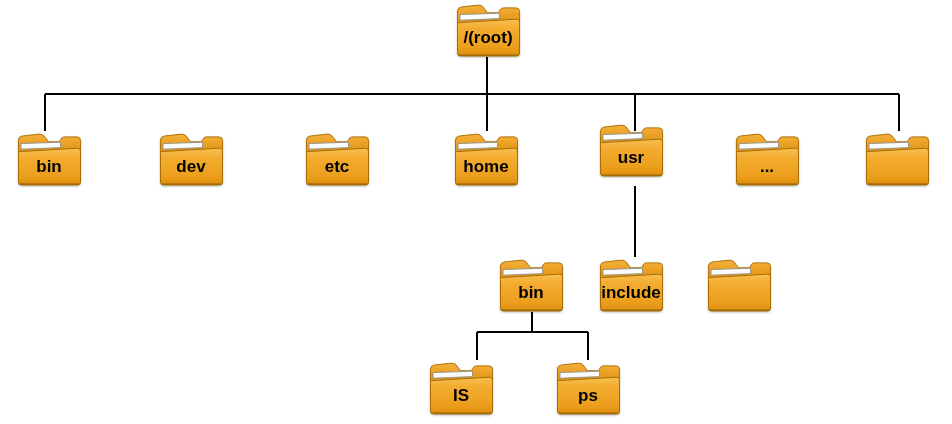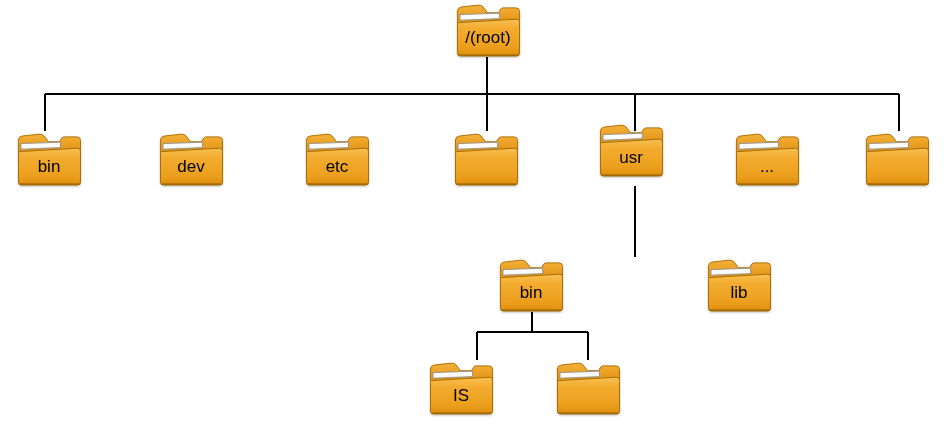--- a/index.html
+++ b/index.html
@@ -18,21 +18,21 @@
     position:absolute;
     width:68px;height:55px;
   }
   .ficon{
     position:absolute;left:0;top:0;width:68px;height:55px;
     filter:drop-shadow(0 1.5px 1px rgba(0,0,0,0.25));
   }
   .flabel{
     position:absolute;left:3px;right:3px;top:17px;bottom:1px;
     display:flex;align-items:center;justify-content:center;
-    font-weight:normal;font-size:17px;line-height:1;
+    font-weight:bold;font-size:17px;line-height:1;
     color:#000;
     white-space:nowrap;
   }
   .defs-holder{position:absolute;width:0;height:0;overflow:hidden;}
 </style>
 </head>
 <body>
 
 <div class="canvas">
 
@@ -96,20 +96,21 @@
   <div class="node" style="left:157px;top:131px">
     <svg class="ficon" viewBox="0 0 68 55">
         <use href="#folder-shape" xlink:href="#folder-shape"></use>
       </svg>
     <div class="flabel">dev</div>
   </div>
   <div class="node" style="left:452px;top:131px">
     <svg class="ficon" viewBox="0 0 68 55">
         <use href="#folder-shape" xlink:href="#folder-shape"></use>
       </svg>
+    <div class="flabel">home</div>
   </div>
   <div class="node" style="left:597px;top:122px">
     <svg class="ficon" viewBox="0 0 68 55">
         <use href="#folder-shape" xlink:href="#folder-shape"></use>
       </svg>
     <div class="flabel">usr</div>
   </div>
   <div class="node" style="left:733px;top:131px">
     <svg class="ficon" viewBox="0 0 68 55">
         <use href="#folder-shape" xlink:href="#folder-shape"></use>
@@ -121,32 +122,38 @@
         <use href="#folder-shape" xlink:href="#folder-shape"></use>
       </svg>
   </div>
 
   <div class="node" style="left:497px;top:257px">
     <svg class="ficon" viewBox="0 0 68 55">
         <use href="#folder-shape" xlink:href="#folder-shape"></use>
       </svg>
     <div class="flabel">bin</div>
   </div>
+  <div class="node" style="left:597px;top:257px">
+    <svg class="ficon" viewBox="0 0 68 55">
+        <use href="#folder-shape" xlink:href="#folder-shape"></use>
+      </svg>
+    <div class="flabel">include</div>
+  </div>
   <div class="node" style="left:705px;top:257px">
     <svg class="ficon" viewBox="0 0 68 55">
         <use href="#folder-shape" xlink:href="#folder-shape"></use>
       </svg>
-    <div class="flabel">lib</div>
   </div>
 
   <div class="node" style="left:427px;top:360px">
     <svg class="ficon" viewBox="0 0 68 55">
         <use href="#folder-shape" xlink:href="#folder-shape"></use>
       </svg>
     <div class="flabel">IS</div>
   </div>
   <div class="node" style="left:554px;top:360px">
     <svg class="ficon" viewBox="0 0 68 55">
         <use href="#folder-shape" xlink:href="#folder-shape"></use>
       </svg>
+    <div class="flabel">ps</div>
   </div>
 
 </div>
 
 </body></html>

